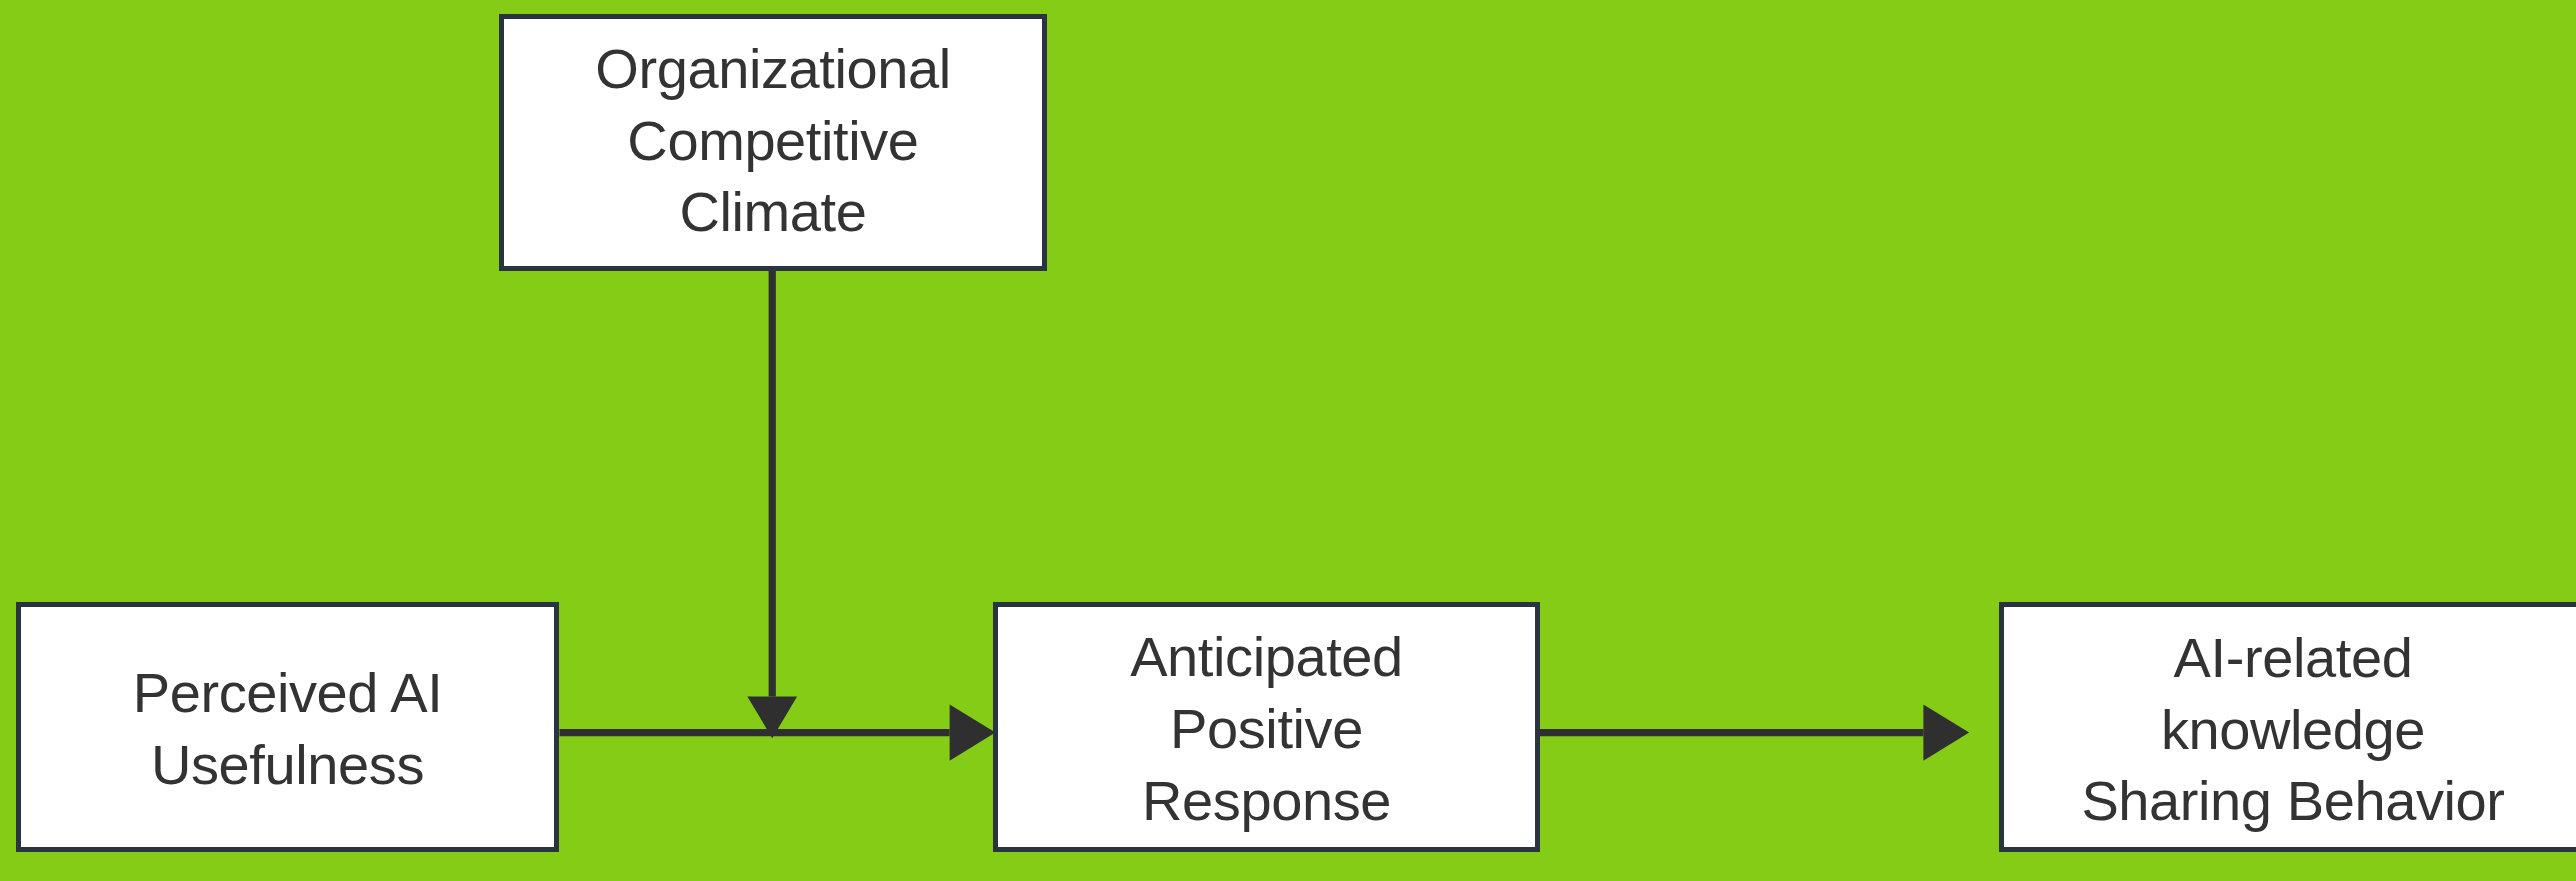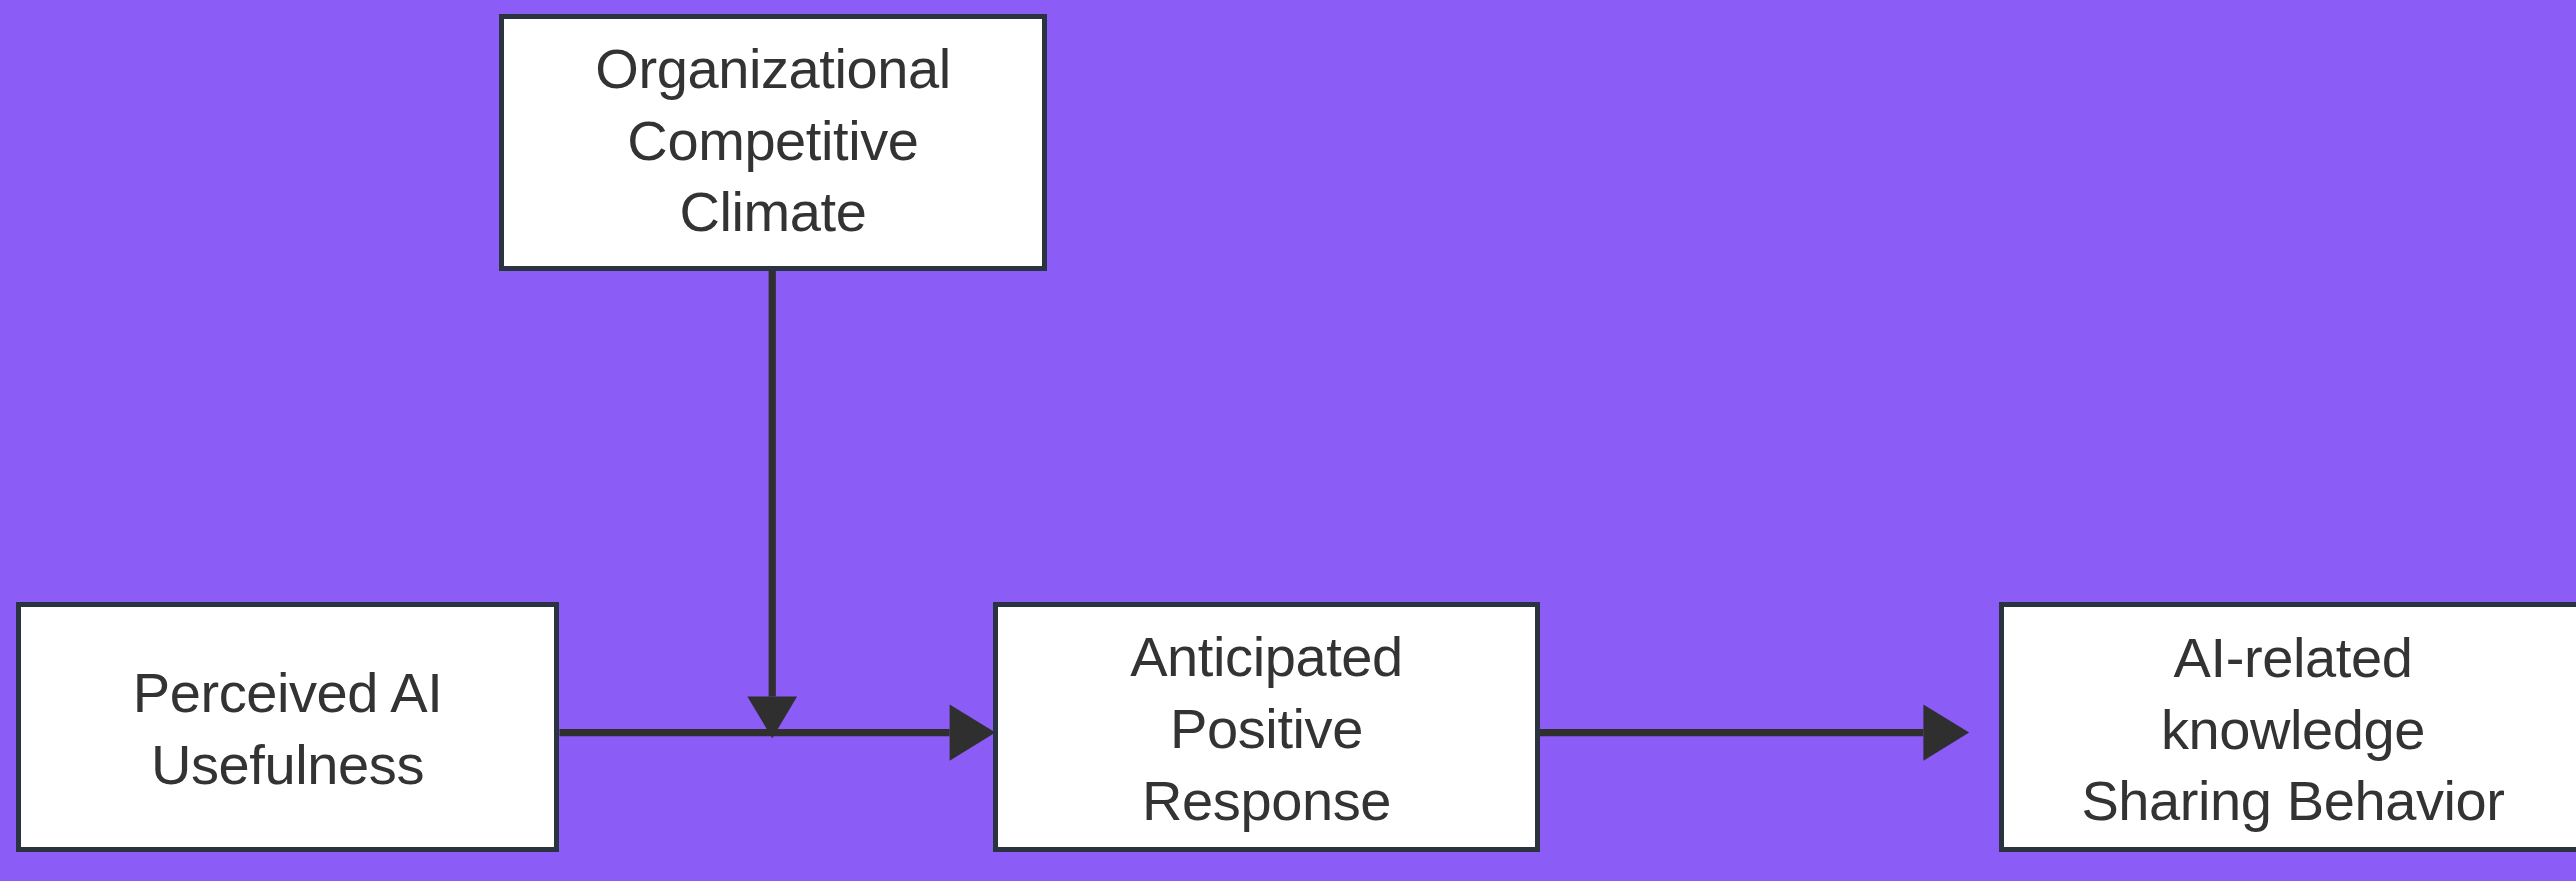--- a/index.html
+++ b/index.html
@@ -13,21 +13,21 @@
     position: relative;
     overflow: hidden;
     font-family: "Liberation Sans", sans-serif;
   }
   #diagram-canvas {
     position: absolute;
     left: 0;
     top: 0;
     width: 2576px;
     height: 881px;
-    background: #8b5cf6;
+    background: #84cc16;
   }
   .node-box {
     position: absolute;
     box-sizing: border-box;
     background: #ffffff;
     border: 5.6px solid #2a3440;
     display: flex;
     align-items: flex-start;
     justify-content: center;
     text-align: center;

